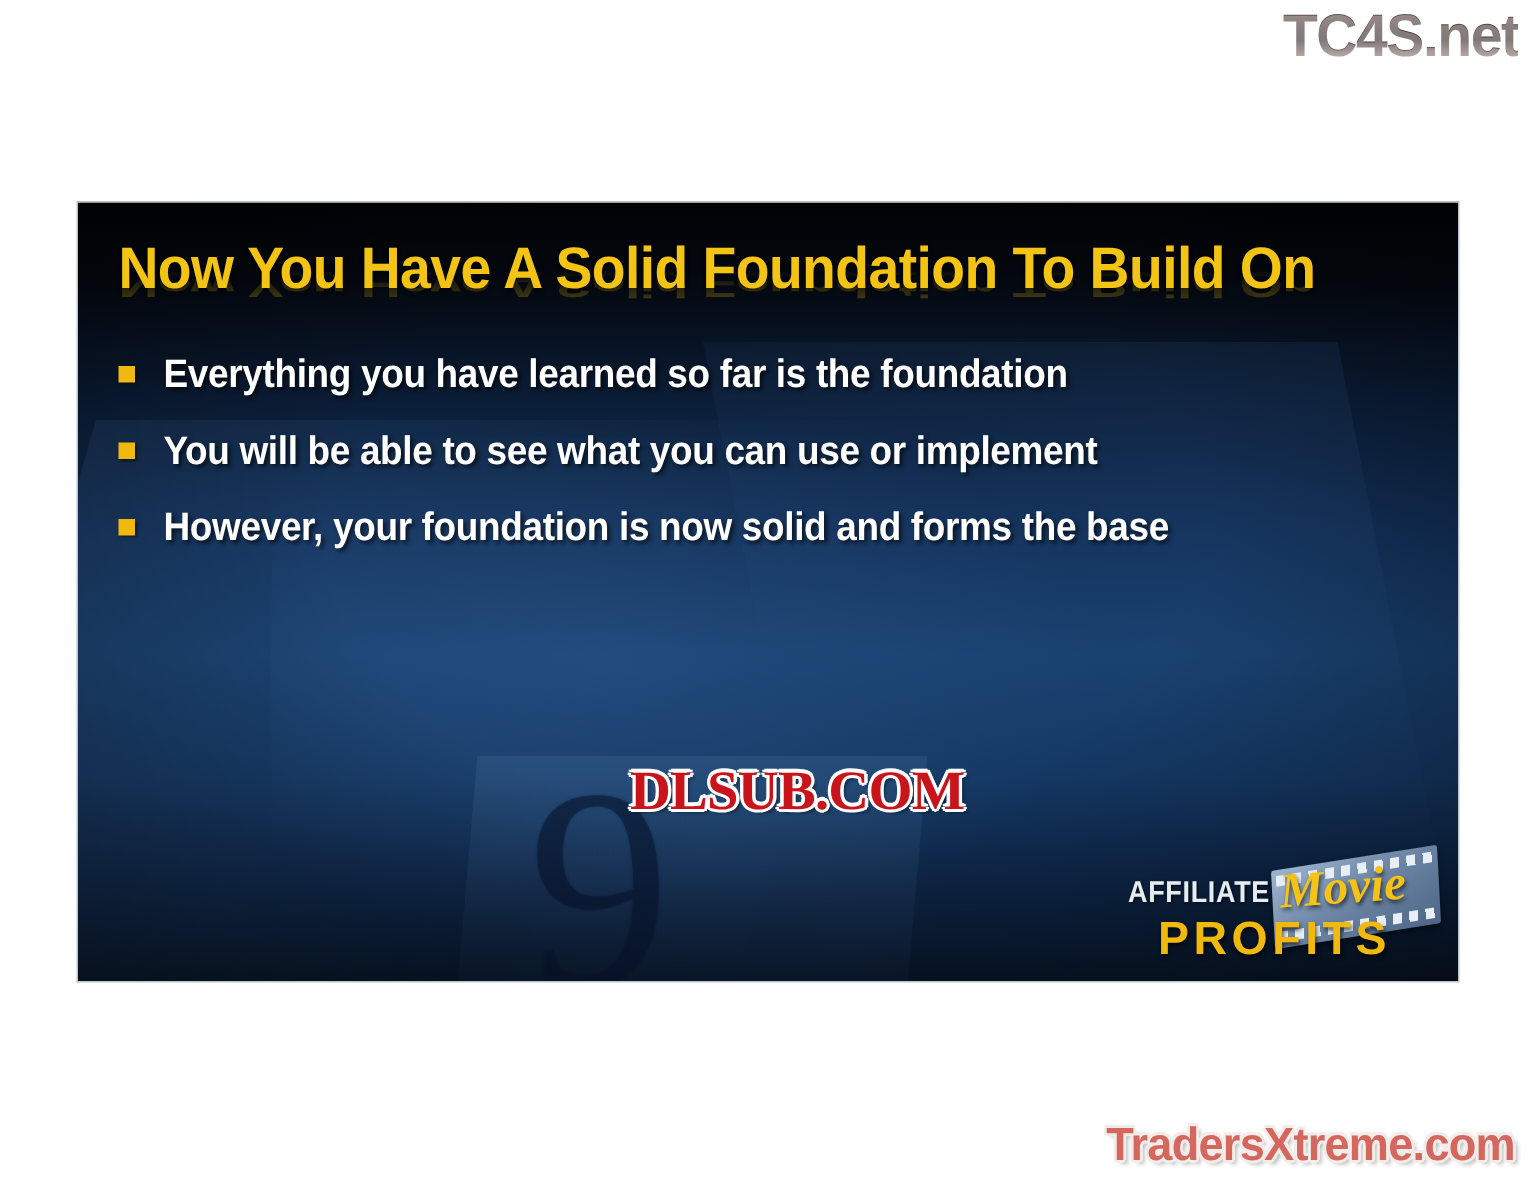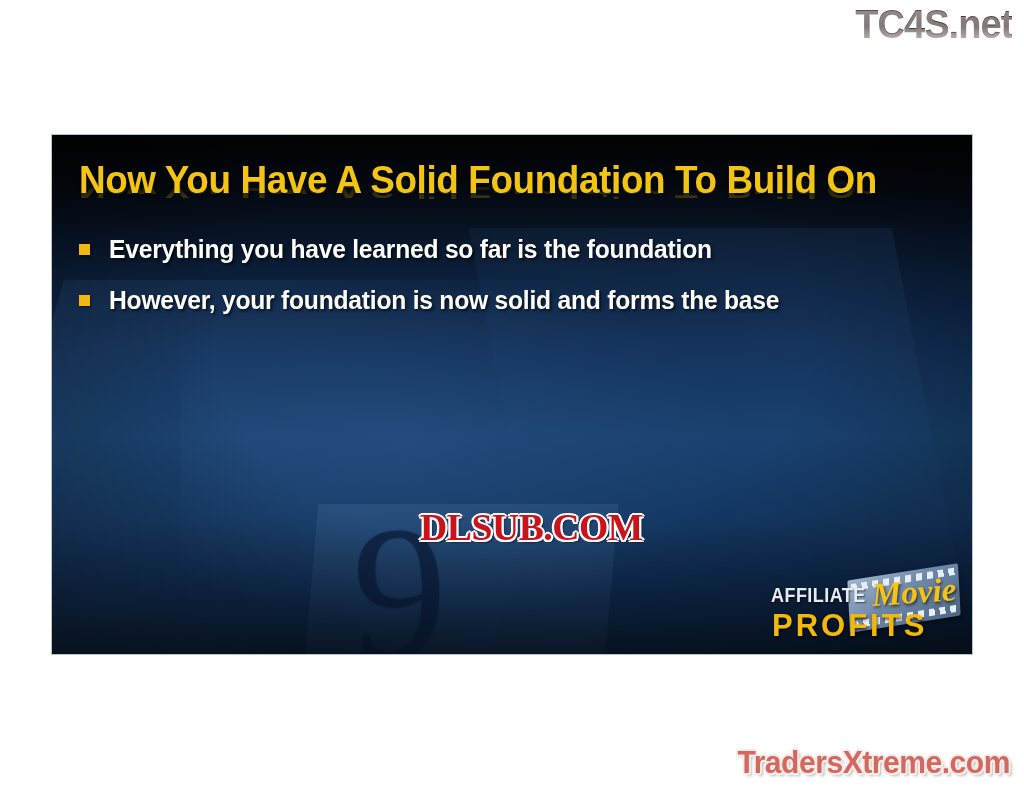--- a/index.html
+++ b/index.html
@@ -261,21 +261,20 @@
         #e8eef5 0 6px, transparent 6px 11px);
   }
   .film-strip::before { top: 4px; }
   .film-strip::after  { bottom: 4px; }
   .amp-row1 {
     position: absolute;
     left: 0;
     top: 10px;
     width: 100%;
     height: 30px;
-    margin-left: 19px;
   }
   .amp-affiliate {
     position: absolute;
     left: 2px;
     top: 4px;
     font-family: "Liberation Sans", sans-serif;
     font-weight: bold;
     font-size: 20px;
     letter-spacing: 0.5px;
     transform: scaleX(0.9);
@@ -328,20 +327,24 @@
 
   <div class="bullets">
 
     <div class="bullet-row">
       <span class="bullet-marker"></span>
       <span class="bullet-text">Everything you have learned so far is the foundation</span>
     </div>
 
 
 
+    <div class="bullet-row">
+      <span class="bullet-marker"></span>
+      <span class="bullet-text">You will be able to see what you can use or implement</span>
+    </div>
 
 
     <div class="bullet-row">
       <span class="bullet-marker"></span>
       <span class="bullet-text">However, your foundation is now solid and forms the base</span>
     </div>
 
 
   </div>
 

